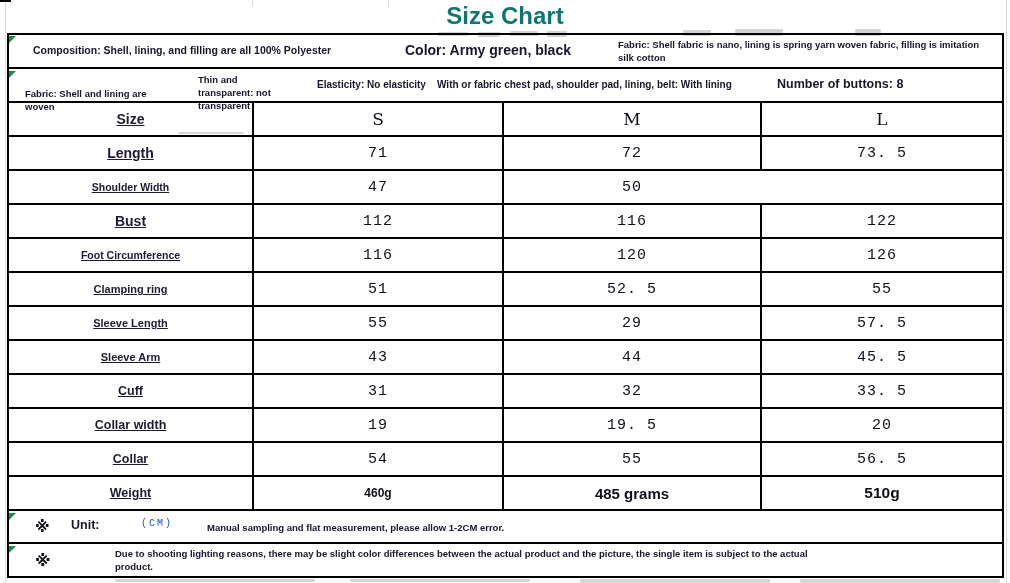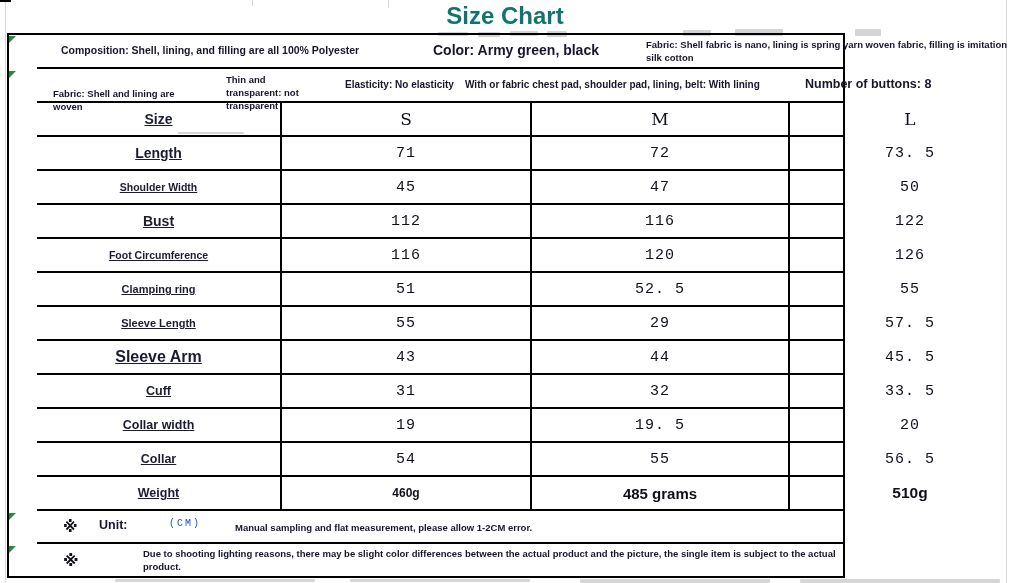--- a/index.html
+++ b/index.html
@@ -7,37 +7,37 @@
   .page { position:relative; width:1010px; height:583px; background:#ffffff; overflow:hidden; }
 
   
   .gl { position:absolute; background:#d8d8d8; }
   .smudge { position:absolute; background:#bdbdbd; opacity:.65; border-radius:1px; }
   .smudge.light { background:#cccccc; opacity:.8; }
 
   .title { position:absolute; left:0; top:2px; width:1010px; text-align:center;
            font-size:24px; font-weight:700; color:#0f766e; letter-spacing:0px; }
 
-  .frame { position:absolute; left:7px; top:33px; width:838px; height:545px;
-           border:2px solid #000; background:transparent;padding-left:28px; }
+  .frame { position:absolute; left:7px; top:33px; width:997px; height:545px;
+           border:2px solid #000; background:transparent; }
 
   .row { position:relative; width:100%; border-bottom:2px solid #000; overflow:visible; }
   .row.last { border-bottom:none; }
 
   .info1 { height:34px; }
   .info2 { height:34px; }
   .hrow, .drow { height:34px; display:grid; grid-template-columns:243px 250px 258px 242px; }
   .urow { height:33px; }
   .nrow { height:32px; border-bottom:none; }
 
   .cell { display:flex; align-items:center; justify-content:center; border-left:2px solid #000; overflow:visible; }
   .cell.first { border-left:none;text-decoration:underline; }
 
   .lbl { font-weight:700; color:#1b1b32; }
-  .sz14 { font-size:14px; } .sz13 { font-size:16px; } .sz12 { font-size:12.5px; }
+  .sz14 { font-size:14px; } .sz13 { font-size:11px; } .sz12 { font-size:12.5px; }
   .sz11 { font-size:11px; } .sz10 { font-size:10.5px; }
 
   .val { font-family:Liberation Mono, monospace; font-size:15px; color:#10101c; letter-spacing:1px; }
   .hdr-sml { font-family:"DejaVu Serif","Liberation Serif",serif; font-size:17px; color:#10101c; }
   .wv { font-family:Liberation Sans, sans-serif; font-weight:700; color:#0f0f18; letter-spacing:0; }
   .w-s { font-size:12px; } .w-m { font-size:15px; } .w-l { font-size:15.5px; }
 
   .abs { position:absolute; }
   .b { font-weight:700; color:#16162c; }
   .t95 { font-size:9.5px; line-height:13px; }
@@ -94,21 +94,20 @@
     </div>
 
     <div class="drow row">
       <div class="cell first lbl sz14">Length</div>
       <div class="cell val">71</div>
       <div class="cell val">72</div>
       <div class="cell val">73. 5</div>
     </div>
     <div class="drow row">
       <div class="cell first lbl sz10">Shoulder Width</div>
-      <div class="cell val">45</div>
       <div class="cell val">47</div>
       <div class="cell val">50</div>
     </div>
     <div class="drow row">
       <div class="cell first lbl sz14">Bust</div>
       <div class="cell val">112</div>
       <div class="cell val">116</div>
       <div class="cell val">122</div>
     </div>
     <div class="drow row">

